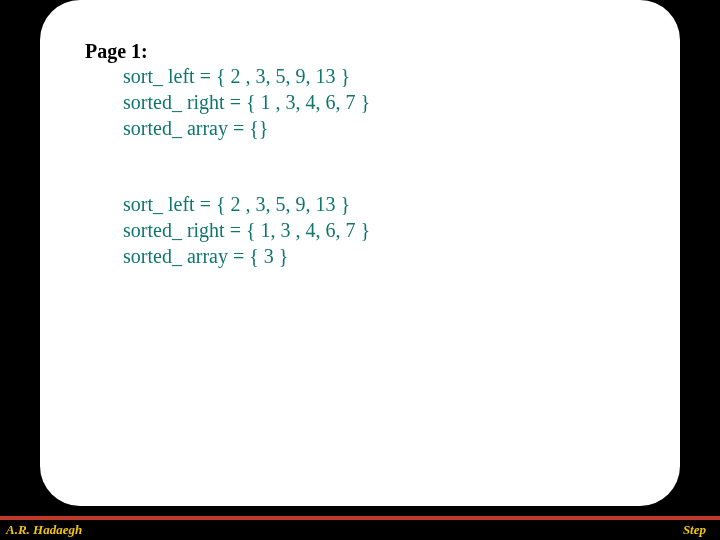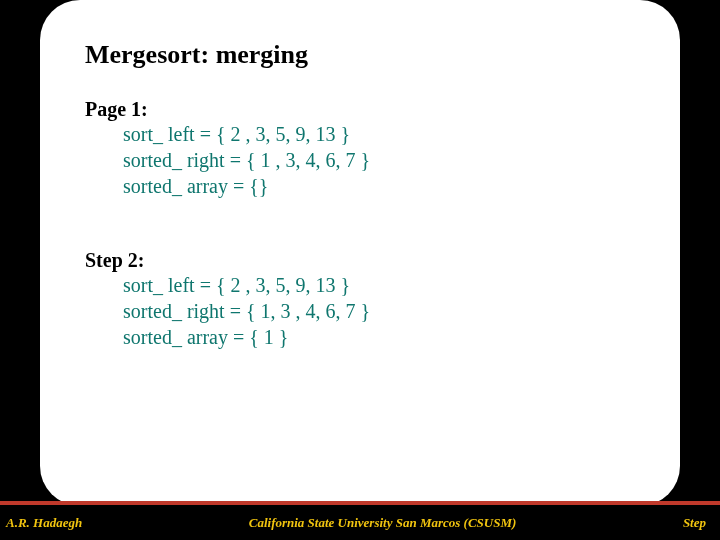--- a/index.html
+++ b/index.html
@@ -39,56 +39,53 @@
     font-size: 20px;
     color: #0f766e;
     padding-left: 38px;
     line-height: 1.3;
   }
   .footer {
     position: absolute;
     left: 0;
     right: 0;
     bottom: 0;
-    height: 39px;
+    height: 24px;
     background: #000;
     border-top: 4px solid #c0392b;
     display: flex;
     align-items: center;
     justify-content: space-between;
     padding: 0 14px 0 6px;
     color: #f1c40f;
     font-style: italic;
     font-weight: bold;
     font-size: 13px;
   }
   .footer .center { flex: 1; text-align: center; }
 </style>
 </head>
 <body>
 
 <div class="slide-card">
-  <div class="title">Mergesort: merging</div>
 
   <div class="step-block">
     <div class="step-head">Page 1:</div>
     <div class="step-body">
       <div>sort_ left = { 2 , 3, 5, 9, 13 }</div>
       <div>sorted_ right = { 1 , 3, 4, 6, 7 }</div>
       <div>sorted_ array = {}</div>
     </div>
   </div>
 
   <div class="step-block">
-    <div class="step-head">Step 2:</div>
     <div class="step-body">
       <div>sort_ left = { 2 , 3, 5, 9, 13 }</div>
       <div>sorted_ right = { 1, 3 , 4, 6, 7 }</div>
-      <div>sorted_ array = { 1 }</div>
+      <div>sorted_ array = { 3 }</div>
     </div>
   </div>
 </div>
 
 <div class="footer">
   <span>A.R. Hadaegh</span>
-  <span class="center">California State University San Marcos (CSUSM)</span>
   <span>Step</span>
 </div>
 
 </body></html>

